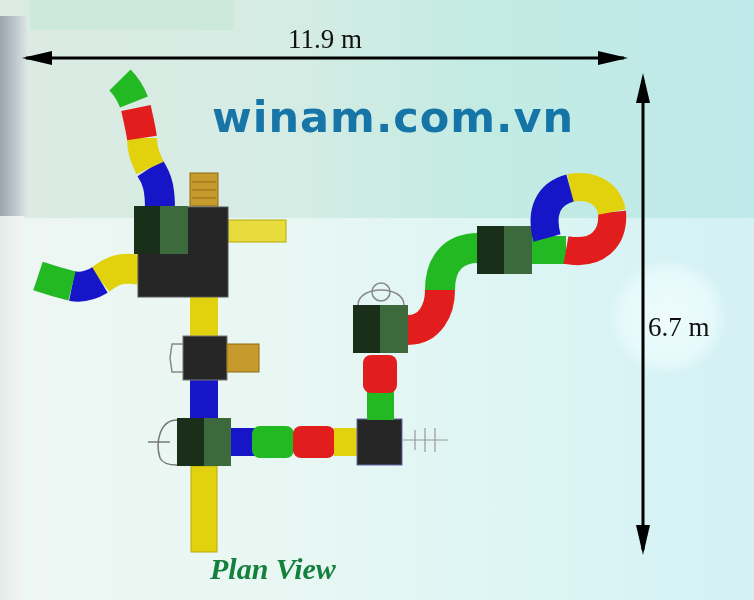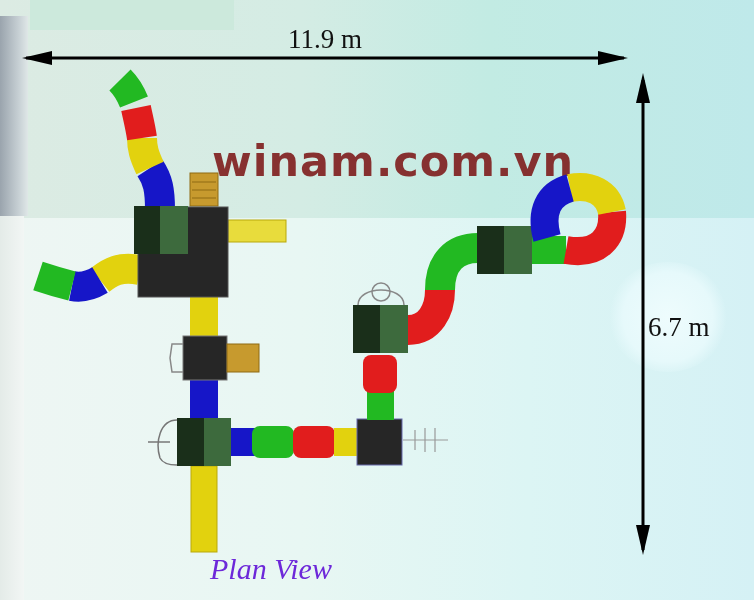--- a/index.html
+++ b/index.html
@@ -11,25 +11,25 @@
   .bg-bottom{position:absolute;left:0;top:218px;width:754px;height:382px;
     background:linear-gradient(90deg,#eef6f3 0%,#e8f7f3 40%,#dcf5f4 70%,#d5f1f5 100%);}
   .bg-tab{position:absolute;left:30px;top:0;width:204px;height:30px;background:#cce9dc;}
   .side-bar{position:absolute;left:0;top:16px;width:28px;height:200px;
     background:linear-gradient(90deg,#9aa4ad,#c9d2d6 70%,#dfe7e7);}
   .side-bar2{position:absolute;left:0;top:216px;width:24px;height:384px;
     background:linear-gradient(90deg,#e4ebe8,#f2f6f4);}
   .glow{position:absolute;left:608px;top:262px;width:120px;height:110px;border-radius:50%;
     background:radial-gradient(circle,#eefcfd 0%,#e6f9fb 55%,rgba(230,249,251,0) 72%);}
   .watermark{position:absolute;left:212px;top:92px;font-family:"DejaVu Sans",sans-serif;
-    font-weight:bold;font-size:43px;letter-spacing:1px;color:#7f1d1d;opacity:.9;margin-top:44px;}
+    font-weight:bold;font-size:43px;letter-spacing:1px;color:#0369a1;opacity:.9;}
   .dim-label{position:absolute;font-size:27px;color:#111;}
   .dim-w{left:288px;top:24px;}
   .dim-h{left:648px;top:312px;}
-  .caption{position:absolute;left:210px;top:552px;font-size:30px;font-style:italic;font-weight:normal;color:#6d28d9;}
+  .caption{position:absolute;left:210px;top:552px;font-size:30px;font-style:italic;font-weight:bold;color:#15803d;}
   svg{position:absolute;left:0;top:0;}
 </style>
 </head>
 <body>
 
 <div class="bg-top"></div>
 <div class="bg-bottom"></div>
 <div class="bg-tab"></div>
 <div class="side-bar"></div>
 <div class="side-bar2"></div>

